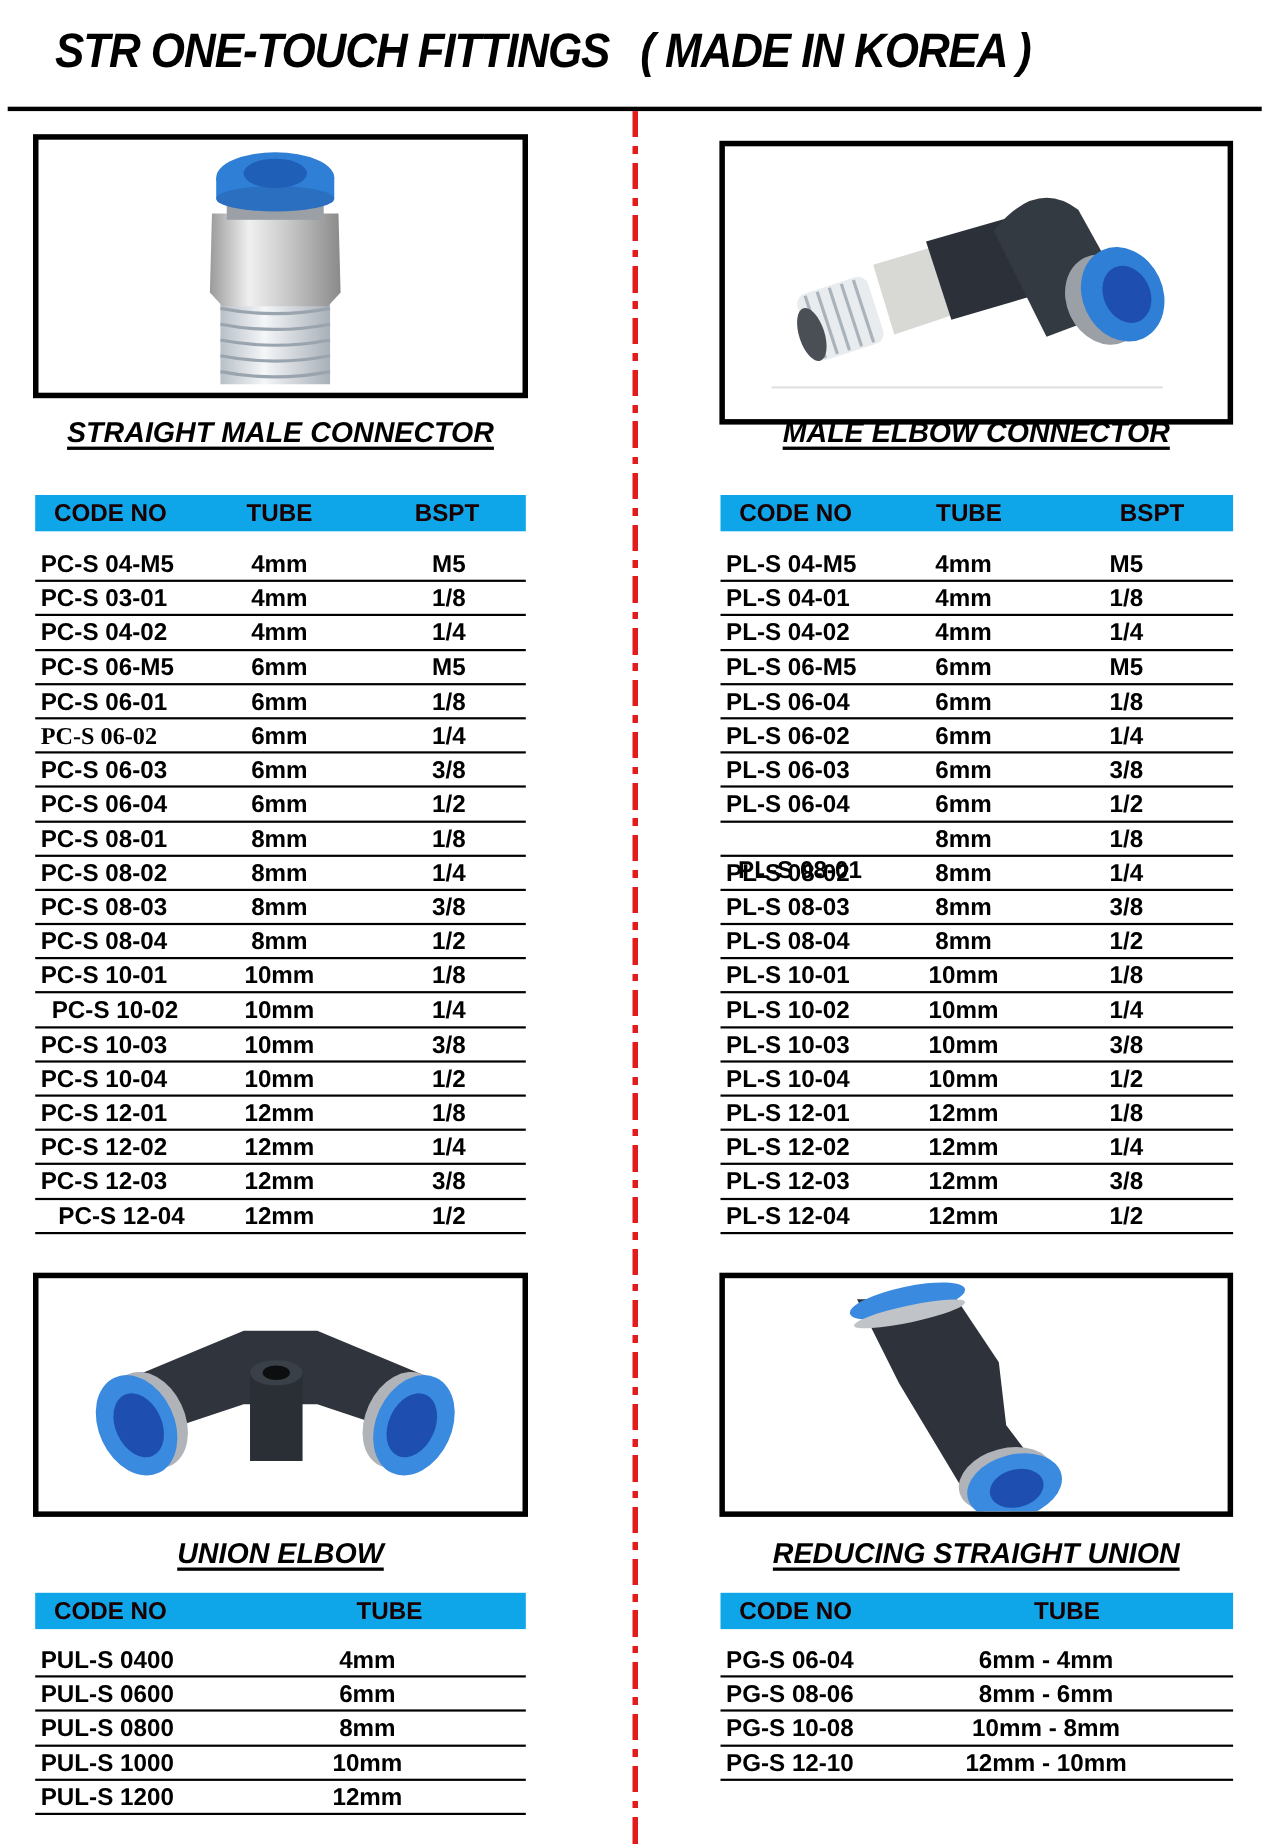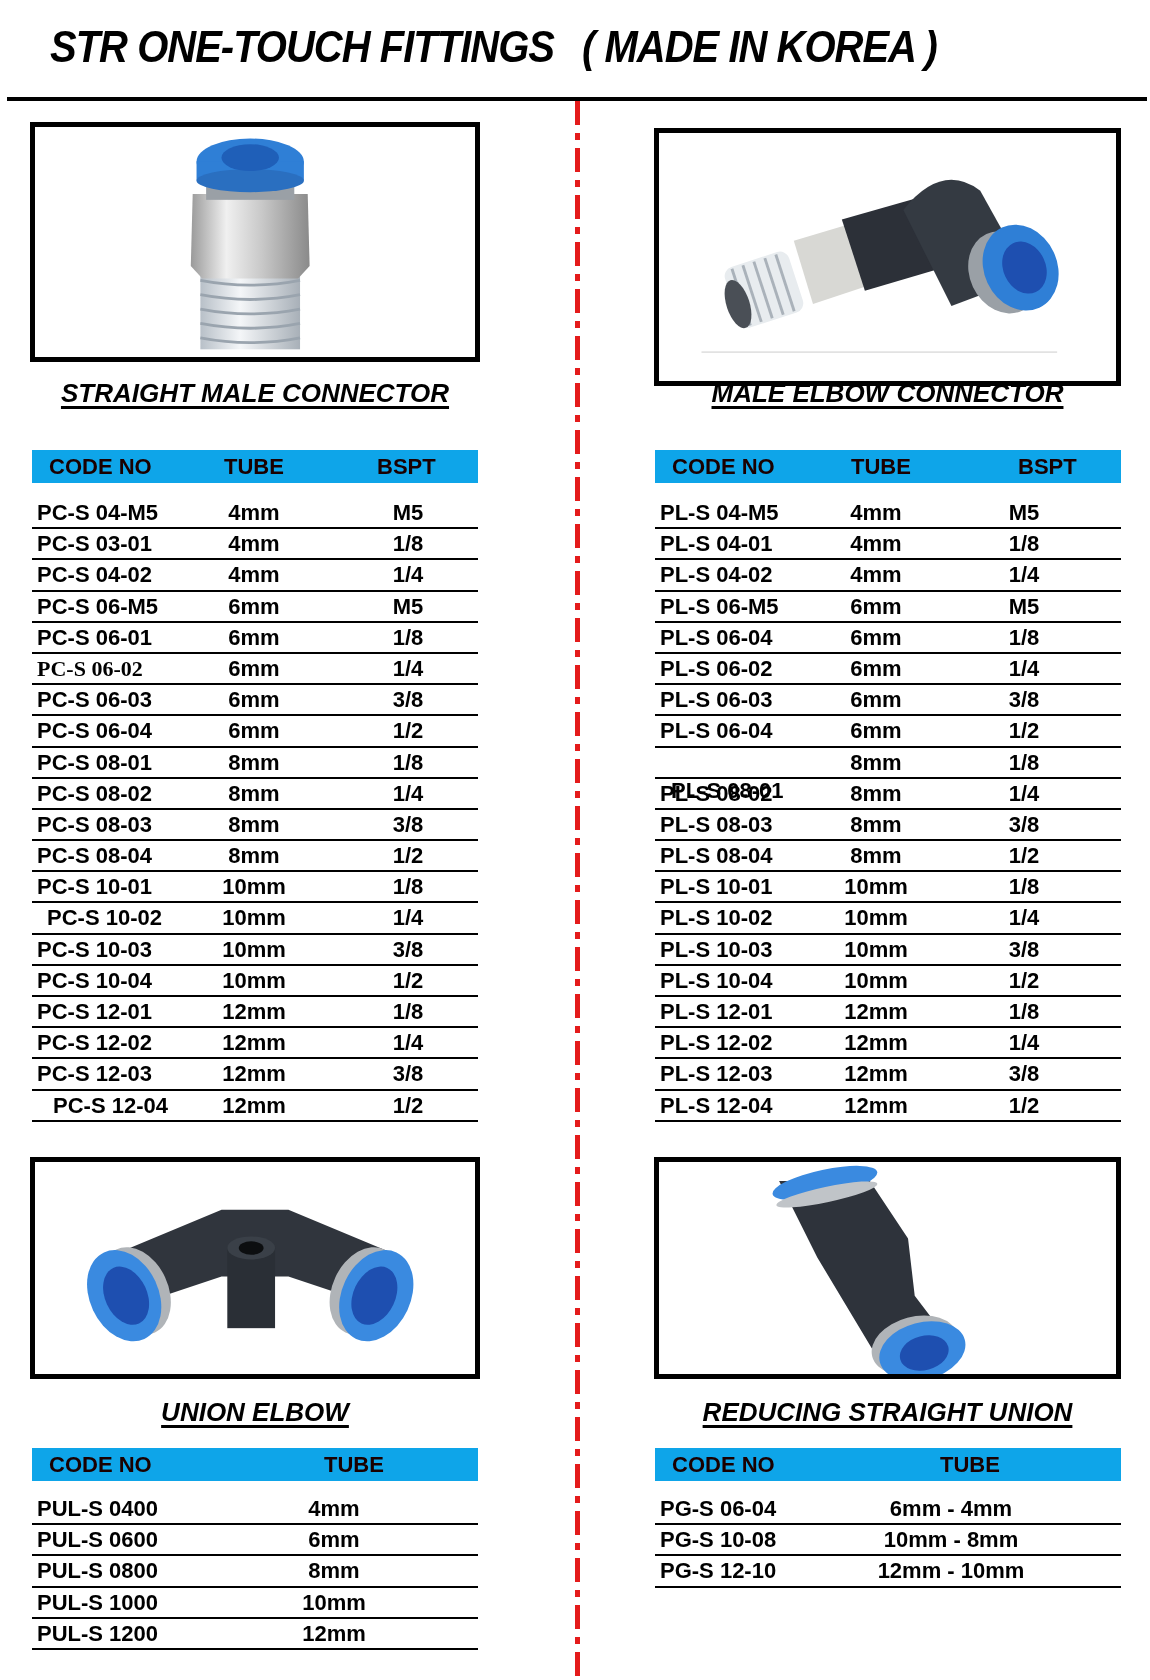--- a/index.html
+++ b/index.html
@@ -355,20 +355,24 @@
 <div class="thead" style="left:655px;top:1448px;width:466px;">
   <span style="left:17px;">CODE NO</span>
   <span style="left:285px;">TUBE</span>
 </div>
 <div class="tbody" id="tb-ru" style="left:655px;top:1494px;width:466px;">
     <div class="row">
       <span style="left: 5px;">PG-S 06-04</span>
       <span style="left: 196px; width: 200px; text-align: center;">6mm - 4mm</span>
     </div>
     <div class="row">
+      <span style="left: 5px;">PG-S 08-06</span>
+      <span style="left: 196px; width: 200px; text-align: center;">8mm - 6mm</span>
+    </div>
+    <div class="row">
       <span style="left: 5px;">PG-S 10-08</span>
       <span style="left: 196px; width: 200px; text-align: center;">10mm - 8mm</span>
     </div>
     <div class="row">
       <span style="left: 5px;">PG-S 12-10</span>
       <span style="left: 196px; width: 200px; text-align: center;">12mm - 10mm</span>
     </div>
   </div>
 
 </body></html>

